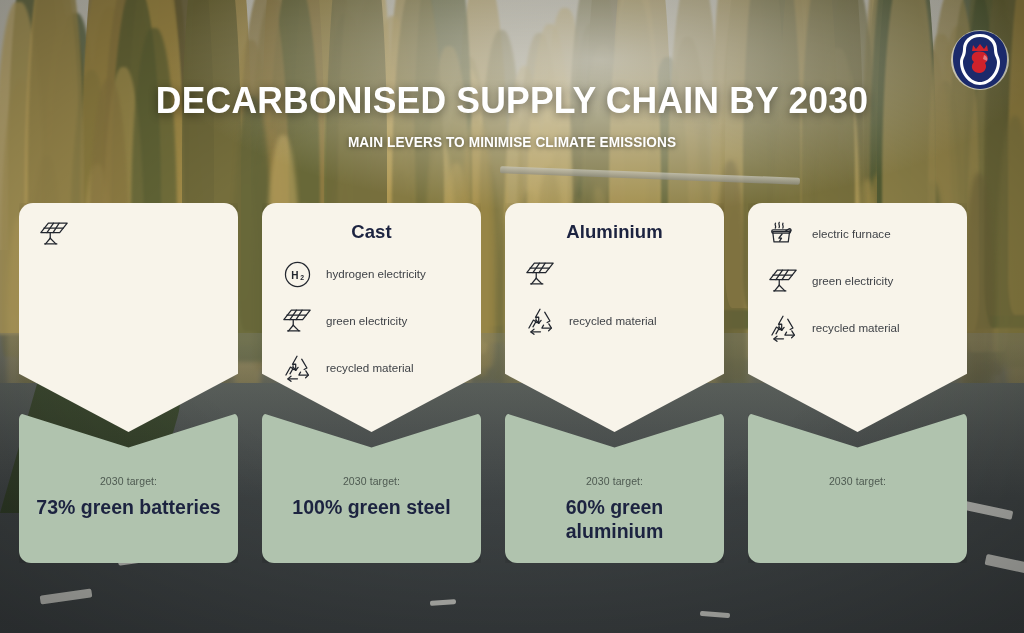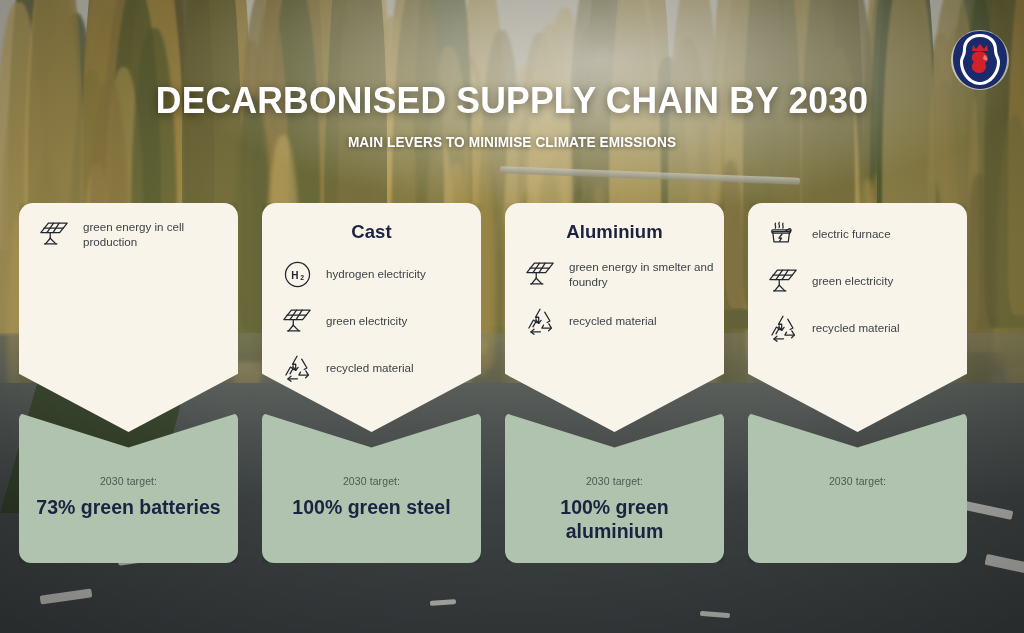--- a/index.html
+++ b/index.html
@@ -399,21 +399,20 @@
       <path d="M3 13 L11 3 L31 3 L23 13 Z"></path>
       <path d="M9.5 13 L16.5 3"></path>
                 <path d="M16 13 L22.5 3"></path>
       <path d="M6.3 8.2 L26.8 8.2"></path>
       <path d="M13 13 L13 19"></path>
                 <path d="M13 19 L8 25"></path>
                 <path d="M13 19 L19 25"></path>
       <path d="M7 25 L20 25"></path>
     </svg>
             </span>
-            <span class="lever-text">green energy in cell production</span>
           </div>
         </div>
       </div>
       <div class="target">
         <div class="target-label">2030 target:</div>
         <div class="target-value">73% green batteries</div>
       </div>
     </div>
     <div class="col">
       <div class="card">
@@ -477,21 +476,20 @@
       <path d="M3 13 L11 3 L31 3 L23 13 Z"></path>
       <path d="M9.5 13 L16.5 3"></path>
                 <path d="M16 13 L22.5 3"></path>
       <path d="M6.3 8.2 L26.8 8.2"></path>
       <path d="M13 13 L13 19"></path>
                 <path d="M13 19 L8 25"></path>
                 <path d="M13 19 L19 25"></path>
       <path d="M7 25 L20 25"></path>
     </svg>
             </span>
-            <span class="lever-text">green energy in smelter and foundry</span>
           </div>
           <div class="lever">
             <span class="lever-icon">
               <svg viewBox="0 0 34 32" width="32" height="30" fill="none" stroke="#22262e" stroke-width="1.35" stroke-linecap="round" stroke-linejoin="round">
       <path d="M17 3.5 L12.2 12 L15.6 12 L15.6 18"></path>
       <path d="M13.2 15.4 L15.6 18.4 L18.2 15.4"></path>
       <path d="M5.2 23.5 L10 15 L12.6 16.8 L9.5 22.2"></path>
       <path d="M12.8 13.6 L12.5 17.4 L16.2 17.9"></path>
       <path d="M7.5 27.5 L17.5 27.5"></path>
       <path d="M10.6 24.8 L7.2 27.6 L10.6 30.2"></path>
@@ -499,21 +497,21 @@
       <path d="M26.4 19 L29.2 23.6 L26.2 26.4"></path>
       <path d="M22 6.6 L27.6 16 L24.6 17.6"></path>
     </svg>
             </span>
             <span class="lever-text">recycled material</span>
           </div>
         </div>
       </div>
       <div class="target">
         <div class="target-label">2030 target:</div>
-        <div class="target-value">100% green aluminium</div>
+        <div class="target-value">60% green aluminium</div>
       </div>
     </div>
     <div class="col">
       <div class="card">
         <div class="levers">
           <div class="lever">
             <span class="lever-icon">
               <svg viewBox="0 0 34 32" width="32" height="30" fill="none" stroke="#22262e" stroke-width="1.35" stroke-linecap="round" stroke-linejoin="round">
       <path d="M9 4.5 C7.4 6.5 10.4 7.6 8.8 9.8"></path>
       <path d="M13 3.6 C11.4 5.8 14.4 6.9 12.8 9.2"></path>

